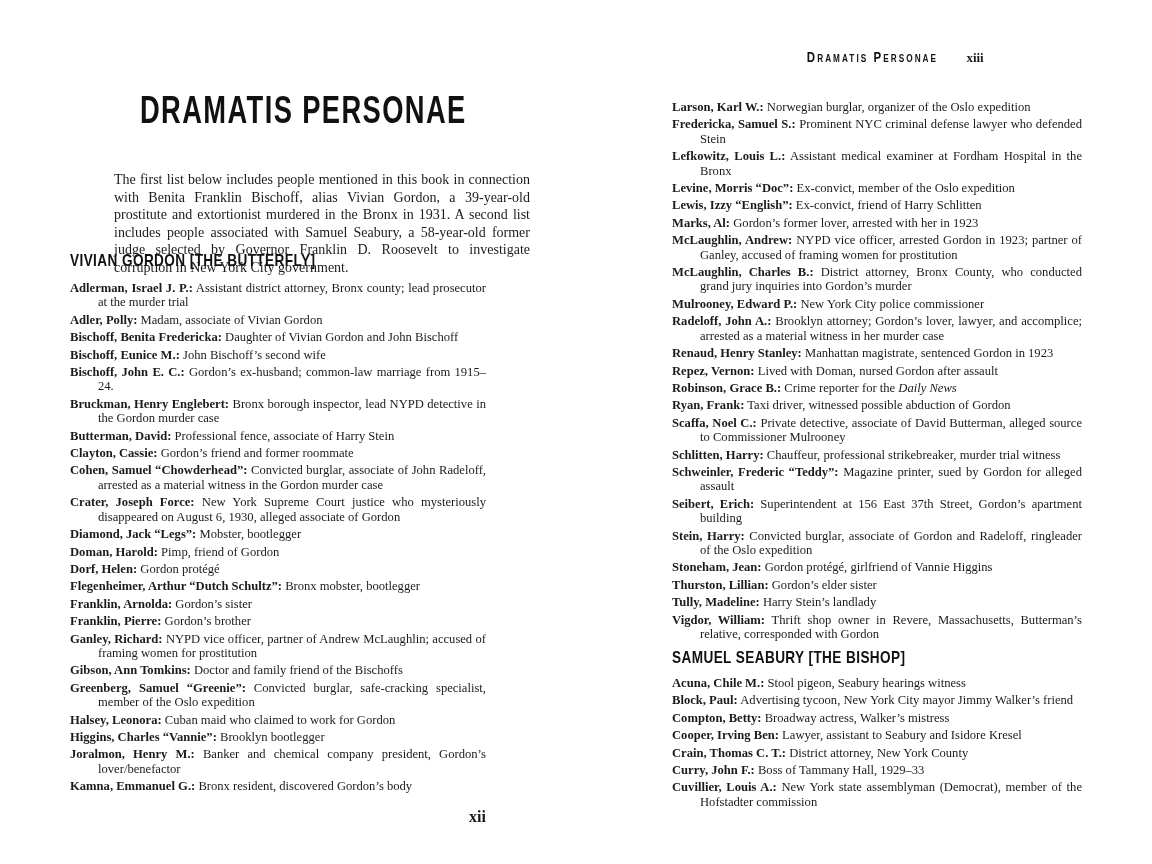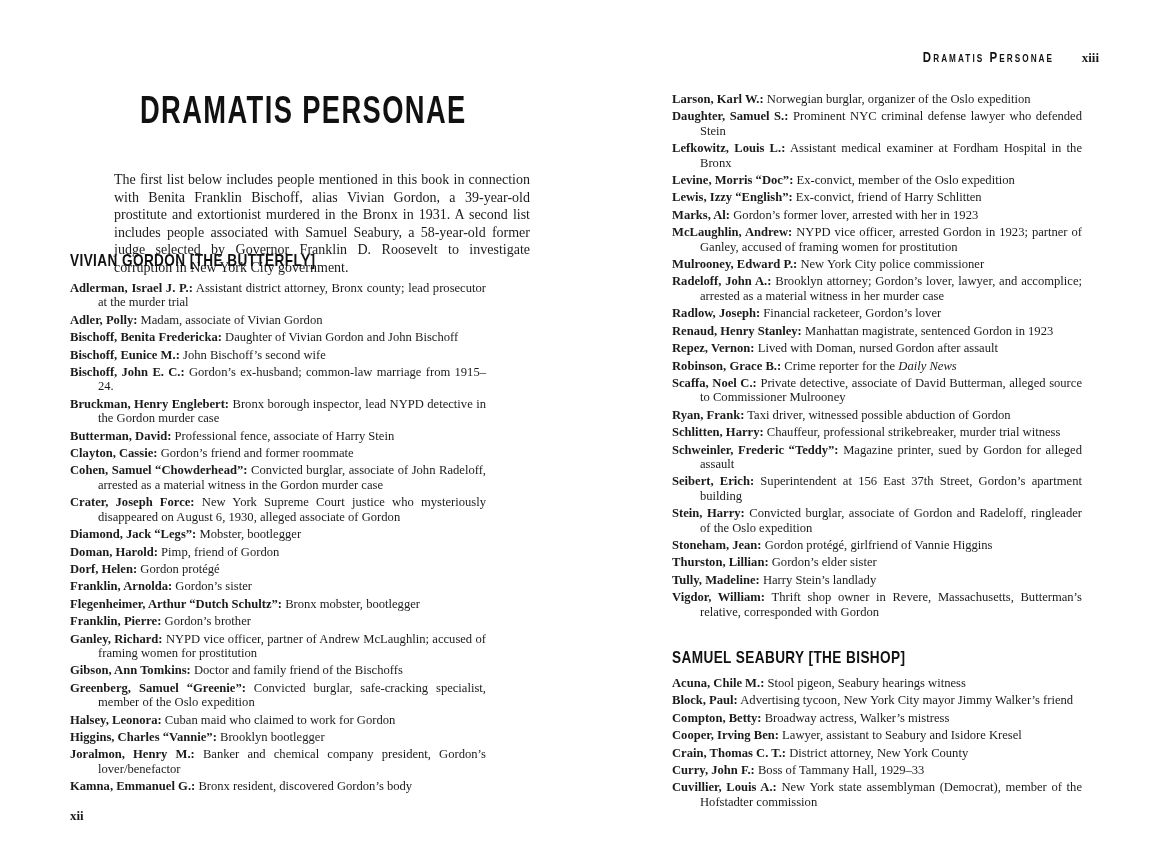--- a/index.html
+++ b/index.html
@@ -31,49 +31,49 @@
 
   
   .intro{
     position:absolute;top:157px;left:0;width:416px;
     font-size:14px;line-height:17.5px;text-align:justify;margin-left:44px;
   }
 
   
   .entries{position:absolute;left:0;width:100%;}
   .entries-left{top:281px;width:416px;}
-  .entries-right{top:92px;width:410px;}
+  .entries-right{top:100px;width:410px;}
   .entries-right2{top:676px;width:410px;}
   .entry{
     margin:0 0 3px 0;padding-left:28px;text-indent:-28px;
     font-size:12.6px;line-height:14.4px;text-align:justify;
   }
   .entry:last-child{margin-bottom:0;}
   .entry-name{font-weight:700;}
   .entry i{font-style:italic;margin-top:12px;}
 
   
   .running-head{
-    position:absolute;top:48px;left:17px;width:410px;text-align:right;
+    position:absolute;top:48px;left:4px;width:410px;text-align:center;
     white-space:nowrap;
   }
   .running-head-title{
     display:inline-block;font-family:"Liberation Sans", sans-serif;
     font-weight:700;font-variant:small-caps;font-size:14px;letter-spacing:2.5px;
     transform:scaleX(0.82);transform-origin:right center;color:#111111;
     vertical-align:baseline;
   }
   .running-head-page{
     display:inline-block;margin-left:24px;font-weight:700;font-size:13px;
   }
 
   
   .folio-left{
-    position:absolute;top:808px;left:0;width:416px;text-align:left;
-    font-weight:700;font-size:13px;
+    position:absolute;top:808px;left:0;width:416px;text-align:right;
+    font-weight:700;font-size:16px;
   }
 </style>
 </head>
 <body>
 
 <div class="spread">
 
   <div class="page page-left">
     <div class="title-block">
       <span class="display book-title">DRAMATIS PERSONAE</span>
@@ -90,22 +90,22 @@
         <p class="entry"><span class="entry-name">Bischoff, Eunice M.:</span> <span>John Bischoff’s second wife</span></p>
         <p class="entry"><span class="entry-name">Bischoff, John E. C.:</span> <span>Gordon’s ex-husband; common-law marriage from 1915–24.</span></p>
         <p class="entry"><span class="entry-name">Bruckman, Henry Englebert:</span> <span>Bronx borough inspector, lead NYPD detective in the Gordon murder case</span></p>
         <p class="entry"><span class="entry-name">Butterman, David:</span> <span>Professional fence, associate of Harry Stein</span></p>
         <p class="entry"><span class="entry-name">Clayton, Cassie:</span> <span>Gordon’s friend and former roommate</span></p>
         <p class="entry"><span class="entry-name">Cohen, Samuel “Chowderhead”:</span> <span>Convicted burglar, associate of John Radeloff, arrested as a material witness in the Gordon murder case</span></p>
         <p class="entry"><span class="entry-name">Crater, Joseph Force:</span> <span>New York Supreme Court justice who mysteriously disappeared on August 6, 1930, alleged associate of Gordon</span></p>
         <p class="entry"><span class="entry-name">Diamond, Jack “Legs”:</span> <span>Mobster, bootlegger</span></p>
         <p class="entry"><span class="entry-name">Doman, Harold:</span> <span>Pimp, friend of Gordon</span></p>
         <p class="entry"><span class="entry-name">Dorf, Helen:</span> <span>Gordon protégé</span></p>
+        <p class="entry"><span class="entry-name">Flegenheimer, Arthur “Dutch Schultz”:</span> <span>Bronx mobster, bootlegger</span></p>
         <p class="entry"><span class="entry-name">Franklin, Arnolda:</span> <span>Gordon’s sister</span></p>
-        <p class="entry"><span class="entry-name">Flegenheimer, Arthur “Dutch Schultz”:</span> <span>Bronx mobster, bootlegger</span></p>
         <p class="entry"><span class="entry-name">Franklin, Pierre:</span> <span>Gordon’s brother</span></p>
         <p class="entry"><span class="entry-name">Ganley, Richard:</span> <span>NYPD vice officer, partner of Andrew McLaughlin; accused of framing women for prostitution</span></p>
         <p class="entry"><span class="entry-name">Gibson, Ann Tomkins:</span> <span>Doctor and family friend of the Bischoffs</span></p>
         <p class="entry"><span class="entry-name">Greenberg, Samuel “Greenie”:</span> <span>Convicted burglar, safe-cracking specialist, member of the Oslo expedition</span></p>
         <p class="entry"><span class="entry-name">Halsey, Leonora:</span> <span>Cuban maid who claimed to work for Gordon</span></p>
         <p class="entry"><span class="entry-name">Higgins, Charles “Vannie”:</span> <span>Brooklyn bootlegger</span></p>
         <p class="entry"><span class="entry-name">Joralmon, Henry M.:</span> <span>Banker and chemical company president, Gordon’s lover/benefactor</span></p>
         <p class="entry"><span class="entry-name">Kamna, Emmanuel G.:</span> <span>Bronx resident, discovered Gordon’s body</span></p>
       </div>
 
@@ -113,34 +113,34 @@
   </div>
 
   <div class="page page-right">
     <div class="running-head">
       <span class="running-head-title">Dramatis Personae</span>
       <span class="running-head-page">xiii</span>
     </div>
 
     <div class="entries entries-right">
         <p class="entry"><span class="entry-name">Larson, Karl W.:</span> <span>Norwegian burglar, organizer of the Oslo expedition</span></p>
-        <p class="entry"><span class="entry-name">Daughter, Samuel S.:</span> <span>Prominent NYC criminal defense lawyer who defended Stein</span></p>
+        <p class="entry"><span class="entry-name">Fredericka, Samuel S.:</span> <span>Prominent NYC criminal defense lawyer who defended Stein</span></p>
         <p class="entry"><span class="entry-name">Lefkowitz, Louis L.:</span> <span>Assistant medical examiner at Fordham Hospital in the Bronx</span></p>
         <p class="entry"><span class="entry-name">Levine, Morris “Doc”:</span> <span>Ex-convict, member of the Oslo expedition</span></p>
         <p class="entry"><span class="entry-name">Lewis, Izzy “English”:</span> <span>Ex-convict, friend of Harry Schlitten</span></p>
         <p class="entry"><span class="entry-name">Marks, Al:</span> <span>Gordon’s former lover, arrested with her in 1923</span></p>
         <p class="entry"><span class="entry-name">McLaughlin, Andrew:</span> <span>NYPD vice officer, arrested Gordon in 1923; partner of Ganley, accused of framing women for prostitution</span></p>
+        <p class="entry"><span class="entry-name">McLaughlin, Charles B.:</span> <span>District attorney, Bronx County, who conducted grand jury inquiries into Gordon’s murder</span></p>
         <p class="entry"><span class="entry-name">Mulrooney, Edward P.:</span> <span>New York City police commissioner</span></p>
         <p class="entry"><span class="entry-name">Radeloff, John A.:</span> <span>Brooklyn attorney; Gordon’s lover, lawyer, and accomplice; arrested as a material witness in her murder case</span></p>
-        <p class="entry"><span class="entry-name">Radlow, Joseph:</span> <span>Financial racketeer, Gordon’s lover</span></p>
         <p class="entry"><span class="entry-name">Renaud, Henry Stanley:</span> <span>Manhattan magistrate, sentenced Gordon in 1923</span></p>
         <p class="entry"><span class="entry-name">Repez, Vernon:</span> <span>Lived with Doman, nursed Gordon after assault</span></p>
         <p class="entry"><span class="entry-name">Robinson, Grace B.:</span> <span>Crime reporter for the </span><i>Daily News</i></p>
+        <p class="entry"><span class="entry-name">Ryan, Frank:</span> <span>Taxi driver, witnessed possible abduction of Gordon</span></p>
         <p class="entry"><span class="entry-name">Scaffa, Noel C.:</span> <span>Private detective, associate of David Butterman, alleged source to Commissioner Mulrooney</span></p>
-        <p class="entry"><span class="entry-name">Ryan, Frank:</span> <span>Taxi driver, witnessed possible abduction of Gordon</span></p>
         <p class="entry"><span class="entry-name">Schlitten, Harry:</span> <span>Chauffeur, professional strikebreaker, murder trial witness</span></p>
         <p class="entry"><span class="entry-name">Schweinler, Frederic “Teddy”:</span> <span>Magazine printer, sued by Gordon for alleged assault</span></p>
         <p class="entry"><span class="entry-name">Seibert, Erich:</span> <span>Superintendent at 156 East 37th Street, Gordon’s apartment building</span></p>
         <p class="entry"><span class="entry-name">Stein, Harry:</span> <span>Convicted burglar, associate of Gordon and Radeloff, ringleader of the Oslo expedition</span></p>
         <p class="entry"><span class="entry-name">Stoneham, Jean:</span> <span>Gordon protégé, girlfriend of Vannie Higgins</span></p>
         <p class="entry"><span class="entry-name">Thurston, Lillian:</span> <span>Gordon’s elder sister</span></p>
         <p class="entry"><span class="entry-name">Tully, Madeline:</span> <span>Harry Stein’s landlady</span></p>
         <p class="entry"><span class="entry-name">Vigdor, William:</span> <span>Thrift shop owner in Revere, Massachusetts, Butterman’s relative, corresponded with Gordon</span></p>
       </div>
 

